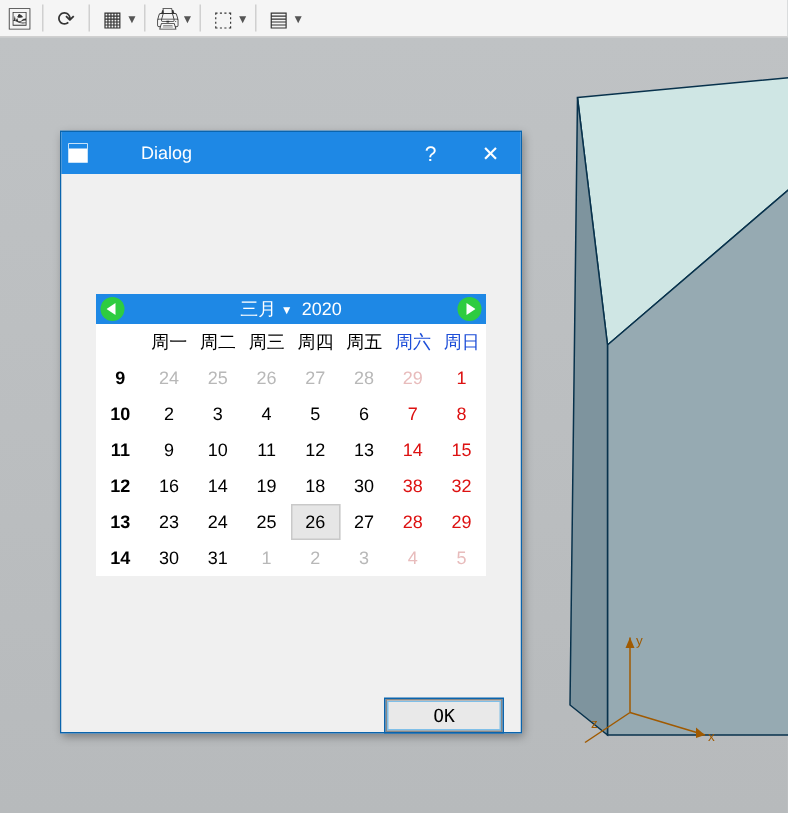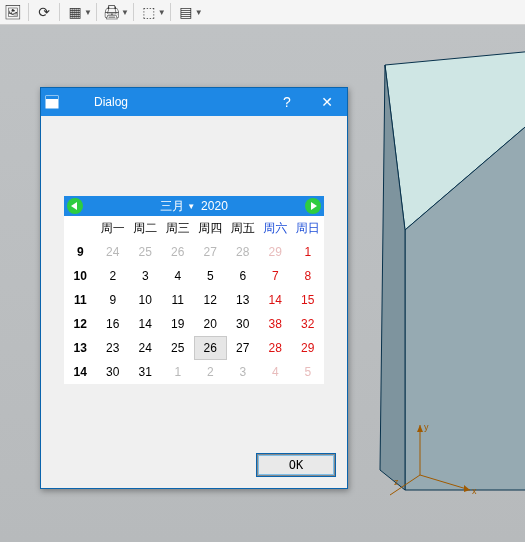--- a/index.html
+++ b/index.html
@@ -103,21 +103,21 @@
   table.cal th.wknum { color:#000; }
   table.cal th.weekend { color:#1d4ed8; }
   table.cal td { color:#000; }
   table.cal td.other { color:#b8b8b8; }
   table.cal td.weekend { color:#d11; }
   table.cal td.weekend.other { color:#e8bcbc; }
   table.cal td.wk { color:#000; font-weight:bold; }
   table.cal td.sel { background:#e6e6e6; outline:1px solid #c9c9c9; outline-offset:-1px;}
 
   .dlg-buttons {
-    position:absolute; right:12px; bottom:12px;
+    position:absolute; right:12px; bottom:0;
     display:flex; gap:12px;
   }
   .dlg-buttons button {
     width:78px; height:22px;
     background:#e9e9e9;
     border:1px solid #888;
     font: 12px Consolas, monospace;
     padding:0;
   }
   .dlg-buttons button.default {
@@ -244,21 +244,21 @@
               <td class="">12</td>
               <td class="">13</td>
               <td class="weekend">14</td>
               <td class="weekend">15</td>
             </tr>
             <tr>
               <td class="wk">12</td>
               <td class="">16</td>
               <td class="">14</td>
               <td class="">19</td>
-              <td class="">20</td>
+              <td class="">18</td>
               <td class="">30</td>
               <td class="weekend">38</td>
               <td class="weekend">32</td>
             </tr>
             <tr>
               <td class="wk">13</td>
               <td class="">23</td>
               <td class="">24</td>
               <td class="">25</td>
               <td class="sel">26</td>

